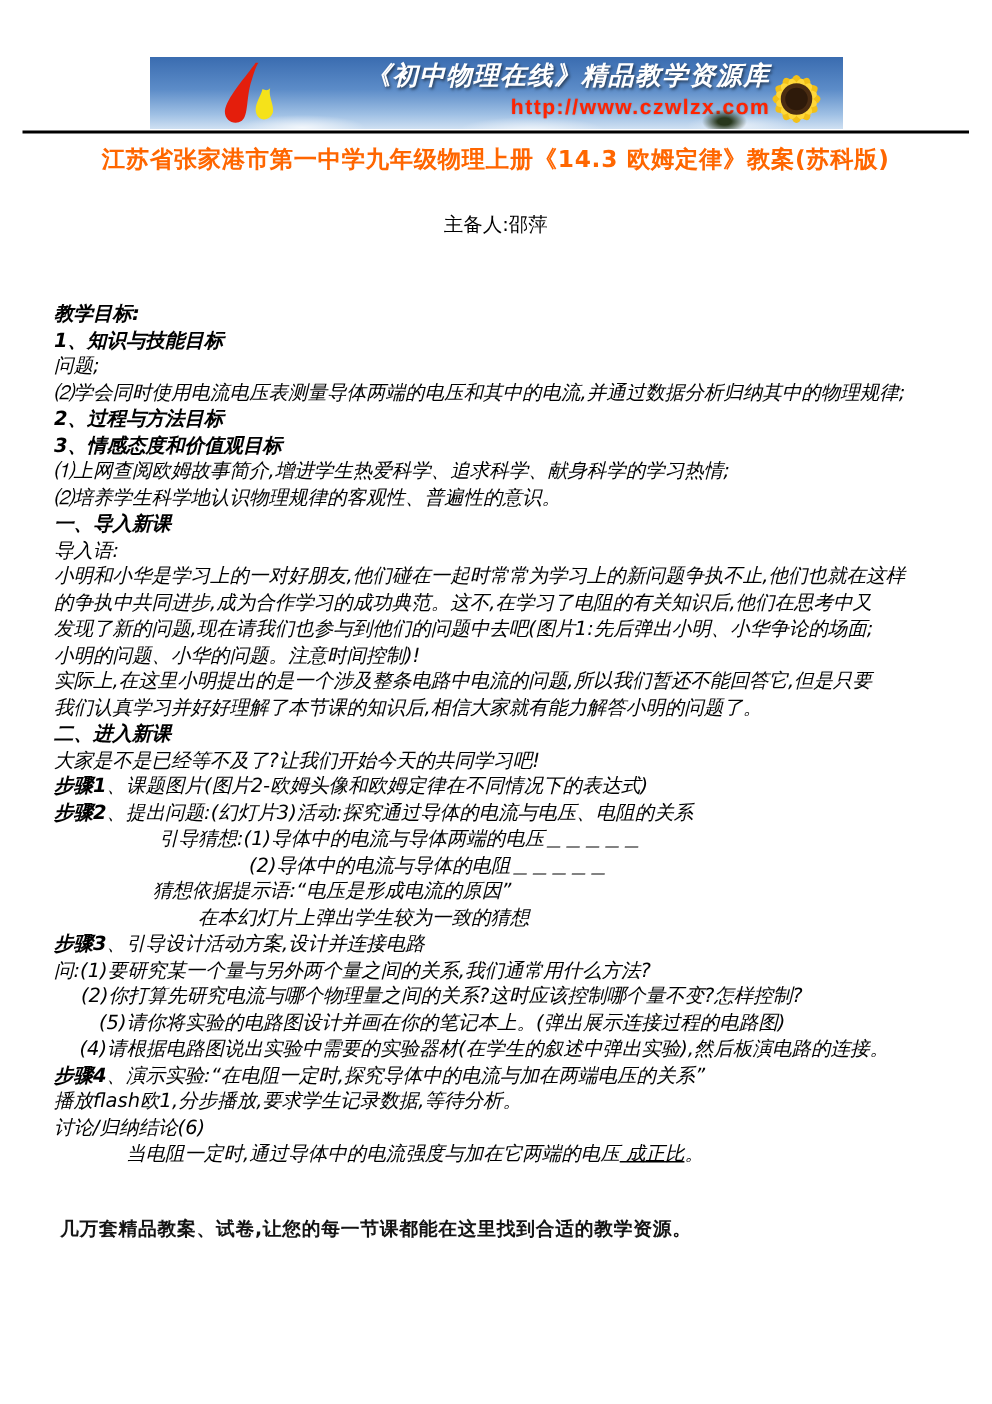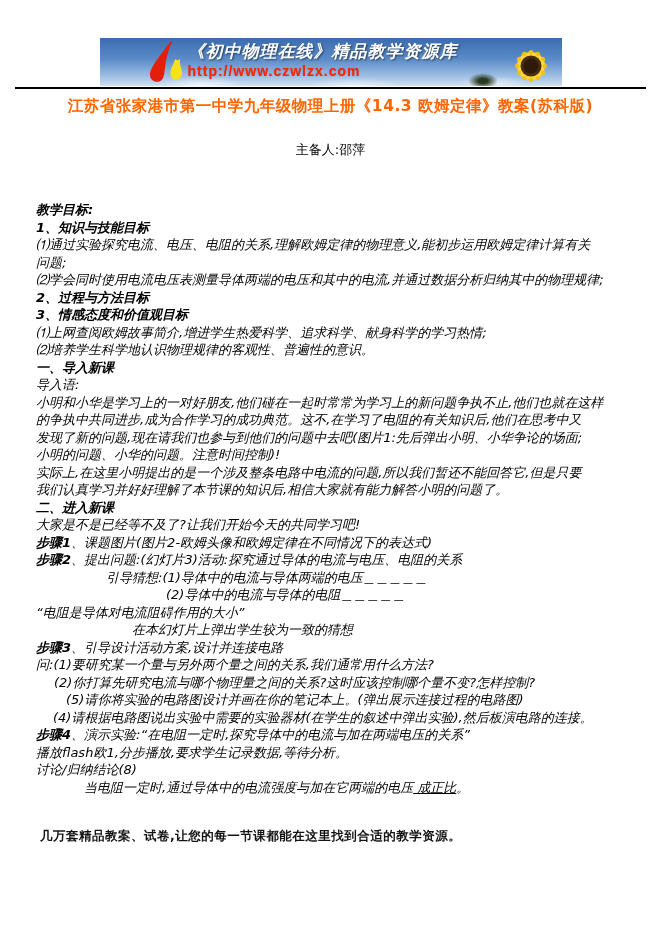--- a/index.html
+++ b/index.html
@@ -10,21 +10,21 @@
   
   .banner{
     position:relative;width:462px;height:48px;margin:38px auto 0;overflow:hidden;
     background:
       radial-gradient(60px 12px at 22% 98%, rgba(255,255,255,.75), rgba(255,255,255,0) 70%),
       radial-gradient(70px 13px at 55% 102%, rgba(255,255,255,.65), rgba(255,255,255,0) 70%),
       radial-gradient(50px 11px at 85% 95%, rgba(255,255,255,.55), rgba(255,255,255,0) 70%),
       linear-gradient(180deg,#3a6cb0 0%,#5c8cc8 45%,#9fc0e4 80%,#cfe0f2 100%);
   }
   .logo{position:absolute;left:38px;top:2px;}
-  .banner-text{position:absolute;left:88px;top:2px;width:310px;text-align:left;}
+  .banner-text{position:absolute;left:104px;top:2px;width:310px;text-align:right;}
   .banner-title{
     color:#fff;font-weight:bold;font-style:italic;font-size:17px;line-height:22px;
     font-family:"DejaVu Serif","Liberation Serif",serif;
     letter-spacing:1px;white-space:nowrap;text-shadow:1px 1px 2px rgba(0,0,0,.55);
   }
   .banner-url{
     color:#ff2400;font-family:Liberation Sans, sans-serif;
     font-size:14px;font-weight:bold;letter-spacing:1px;line-height:18px;white-space:nowrap;
     text-shadow:0 0 1px rgba(120,0,0,.4);
   }
@@ -96,51 +96,50 @@
 
   <hr class="rule">
 
   <h1 class="doc-title">江苏省张家港市第一中学九年级物理上册《14.3 欧姆定律》教案(苏科版)</h1>
 
   <div class="author">主备人:邵萍</div>
 
   <div class="content" id="content">
       <div class="line"><span class="b">教学目标:</span></div>
       <div class="line"><span class="b">1、知识与技能目标</span></div>
-      <div class="line"><span>⑴通过实验探究电流、电压、电阻的关系,理解欧姆定律的物理意义,能初步运用欧姆定律计算有关</span></div>
       <div class="line"><span>问题;</span></div>
       <div class="line"><span>⑵学会同时使用电流电压表测量导体两端的电压和其中的电流,并通过数据分析归纳其中的物理规律;</span></div>
       <div class="line"><span class="b">2、过程与方法目标</span></div>
       <div class="line"><span class="b">3、情感态度和价值观目标</span></div>
       <div class="line"><span>⑴上网查阅欧姆故事简介,增进学生热爱科学、追求科学、献身科学的学习热情;</span></div>
       <div class="line"><span>⑵培养学生科学地认识物理规律的客观性、普遍性的意识。</span></div>
       <div class="line"><span class="b">一、导入新课</span></div>
       <div class="line"><span>导入语:</span></div>
       <div class="line"><span>小明和小华是学习上的一对好朋友,他们碰在一起时常常为学习上的新问题争执不止,他们也就在这样</span></div>
       <div class="line"><span>的争执中共同进步,成为合作学习的成功典范。这不,在学习了电阻的有关知识后,他们在思考中又</span></div>
       <div class="line"><span>发现了新的问题,现在请我们也参与到他们的问题中去吧(图片1:先后弹出小明、小华争论的场面;</span></div>
       <div class="line"><span>小明的问题、小华的问题。注意时间控制)!</span></div>
       <div class="line"><span>实际上,在这里小明提出的是一个涉及整条电路中电流的问题,所以我们暂还不能回答它,但是只要</span></div>
       <div class="line"><span>我们认真学习并好好理解了本节课的知识后,相信大家就有能力解答小明的问题了。</span></div>
       <div class="line"><span class="b">二、进入新课</span></div>
       <div class="line"><span>大家是不是已经等不及了?让我们开始今天的共同学习吧!</span></div>
       <div class="line"><span class="b">步骤1</span><span>、课题图片(图片2-欧姆头像和欧姆定律在不同情况下的表达式)</span></div>
       <div class="line"><span class="b">步骤2</span><span>、提出问题:(幻灯片3)活动:探究通过导体的电流与电压、电阻的关系</span></div>
       <div class="line" style="padding-left: 70px;"><span>引导猜想:(1)导体中的电流与导体两端的电压</span><span>＿＿＿＿＿</span></div>
       <div class="line" style="padding-left: 130px;"><span>(2)导体中的电流与导体的电阻</span><span>＿＿＿＿＿</span></div>
-      <div class="line"><span>“电阻是导体对电流阻碍作用的大小”</span></div>
+      <div class="line" style="padding-left: 66px;"><span>猜想依据提示语:“电压是形成电流的原因”</span></div>
       <div class="line" style="padding-left: 96px;"><span>在本幻灯片上弹出学生较为一致的猜想</span></div>
       <div class="line"><span class="b">步骤3</span><span>、引导设计活动方案,设计并连接电路</span></div>
       <div class="line"><span>问:(1)要研究某一个量与另外两个量之间的关系,我们通常用什么方法?</span></div>
       <div class="line" style="padding-left: 18px;"><span>(2)你打算先研究电流与哪个物理量之间的关系?这时应该控制哪个量不变?怎样控制?</span></div>
       <div class="line" style="padding-left: 30px;"><span>(5)请你将实验的电路图设计并画在你的笔记本上。(弹出展示连接过程的电路图)</span></div>
       <div class="line" style="padding-left: 17px;"><span>(4)请根据电路图说出实验中需要的实验器材(在学生的叙述中弹出实验),然后板演电路的连接。</span></div>
       <div class="line"><span class="b">步骤4</span><span>、演示实验:“在电阻一定时,探究导体中的电流与加在两端电压的关系”</span></div>
       <div class="line"><span>播放flash欧1,分步播放,要求学生记录数据,等待分析。</span></div>
-      <div class="line"><span>讨论/归纳结论(8)</span></div>
+      <div class="line"><span>讨论/归纳结论(6)</span></div>
       <div class="line" style="padding-left: 48px;"><span>当电阻一定时,通过导体中的电流强度与加在它两端的电压</span><span class="u"> 成正比</span><span>。</span></div>
     </div>
 
   <div class="footer">
     <div>几万套精品教案、试卷,让您的每一节课都能在这里找到合适的教学资源。</div>
   </div>
 
 </div>
 
 </body></html>

